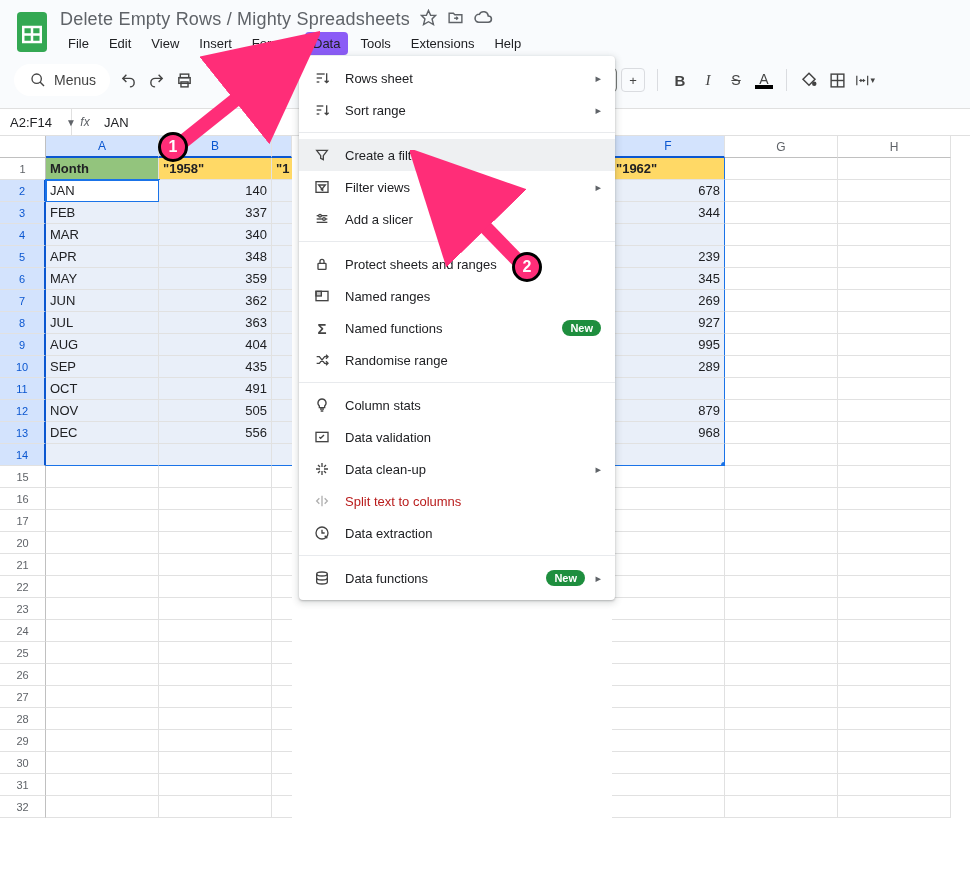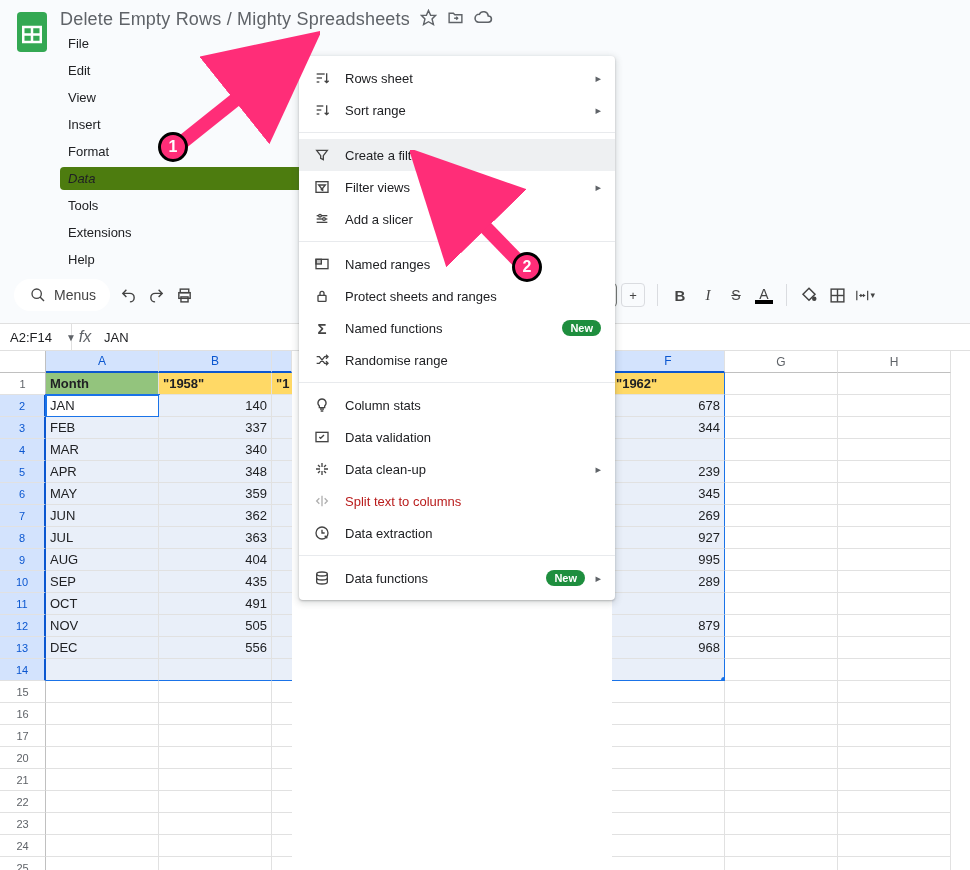--- a/index.html
+++ b/index.html
@@ -6,41 +6,41 @@
   html, body { margin: 0; padding: 0; font-family: Arial, "Helvetica Neue", sans-serif; font-size: 13px; color: #202124; background: #fff; width: 970px; height: 870px; overflow: hidden; }
   
   
   .doc-header { background: #f9fbfd; padding: 8px 14px 0 14px; display: flex; align-items: flex-start; gap: 10px; }
   .sheets-logo { width: 36px; height: 48px; display:flex; align-items:center; justify-content:center; }
   .sheets-logo svg { width: 30px; height: 40px; }
   .title-wrap { display:flex; flex-direction:column; }
   .title-line { display:flex; align-items:center; gap:10px; }
   .doc-title { font-size: 18px; color:#5f6368; letter-spacing:0.2px; }
   .title-icon { color:#5f6368; cursor:pointer; }
-  .menu-bar { display:flex; gap:4px; margin-top:2px;flex-direction:column; }
+  .menu-bar { display:flex; gap:4px; margin-top:2px; }
   .menu-item { padding: 4px 8px; border-radius:4px; cursor:pointer; color:#202124; }
-  .menu-item.active { background:#4d7c0f;font-style:italic; }
+  .menu-item.active { background:#8b5cf6; }
   
   
   .toolbar { background:#f9fbfd; padding: 8px 14px 12px 14px; display:flex; align-items:center; gap:8px; }
   .menus-pill { display:flex; align-items:center; gap:6px; background:#fff; border-radius:18px; padding:6px 14px; color:#444; font-size:14px; }
   .tb-icon { width:20px; height:20px; display:inline-flex; align-items:center; justify-content:center; color:#444; }
   .tb-sep { width:1px; height:22px; background:#dadce0; margin:0 4px; }
   .font-size-box { display:flex; align-items:center; }
   .font-size-box .stepper { width:24px; height:24px; border:1px solid #dadce0; border-radius:4px; display:flex; align-items:center; justify-content:center; color:#444; }
   .font-size-box input { width:32px; height:24px; border:1px solid #747775; border-radius:4px; margin:0 4px; text-align:center; font-size:13px; }
   .txtcolor-wrap { position:relative; display:inline-flex; flex-direction:column; align-items:center; }
   .txtcolor-bar { width:18px; height:4px; background:#000; margin-top:-2px; }
   .fillcolor-wrap { position:relative; }
   
   
   .fx-row { display:flex; align-items:center; border-top:1px solid #e0e0e0; border-bottom:1px solid #e0e0e0; height:28px; background:#fff; }
   .name-box { width:72px; padding-left:10px; font-size:13px; border-right:1px solid #e0e0e0; display:flex; align-items:center; gap:14px; height:100%; }
   .name-box .chev { color:#5f6368; font-size:10px; }
-  .fx-sym { width:26px; text-align:center; font-style:italic; color:#5f6368; font-size:16px; }
+  .fx-sym { width:26px; text-align:center; font-style:italic; color:#5f6368; font-size:12px; }
   .fx-val { padding-left:6px; font-size:13px; }
   
   
   .sheet { display:flex; height: calc(870px - 160px); }
   .col-hdr-row { display:flex; height:22px; }
   .corner { width:46px; height:22px; border-right:1px solid #c0c0c0; border-bottom:1px solid #c0c0c0; background:#fff; }
   .col-hdr { width:113px; height:22px; border-right:1px solid #e1e1e1; border-bottom:1px solid #c0c0c0; display:flex; align-items:center; justify-content:center; color:#5f6368; background:#fff; font-size:12px; }
   .col-hdr.sel { background:#d3e3fd; color:#0b57d0; border-bottom:2px solid #0b57d0; }
   .row-hdr { width:46px; height:22px; border-right:1px solid #c0c0c0; border-bottom:1px solid #e1e1e1; display:flex; align-items:center; justify-content:center; color:#5f6368; font-size:11px; }
   .row-hdr.sel { background:#d3e3fd; color:#0b57d0; border-right:2px solid #0b57d0; }
@@ -458,20 +458,30 @@
           <div class="row-hdr">28</div>
           <div class="cell"></div>
           <div class="cell num"></div>
           <div class="cell" style="width: 20px; border-right: none;"></div>
           <div style="width: 320px;"></div>
           <div class="cell num"></div>
           <div class="cell"></div>
           <div class="cell"></div>
         </div>
         <div class="data-row">
+          <div class="row-hdr">29</div>
+          <div class="cell"></div>
+          <div class="cell num"></div>
+          <div class="cell" style="width: 20px; border-right: none;"></div>
+          <div style="width: 320px;"></div>
+          <div class="cell num"></div>
+          <div class="cell"></div>
+          <div class="cell"></div>
+        </div>
+        <div class="data-row">
           <div class="row-hdr">30</div>
           <div class="cell"></div>
           <div class="cell num"></div>
           <div class="cell" style="width: 20px; border-right: none;"></div>
           <div style="width: 320px;"></div>
           <div class="cell num"></div>
           <div class="cell"></div>
           <div class="cell"></div>
         </div>
         <div class="data-row">
@@ -551,34 +561,34 @@
           <circle cx="9" cy="7" r="2" fill="#fff"></circle>
           <circle cx="15" cy="12" r="2" fill="#fff"></circle>
         </svg>
       </span>
     <span>Add a slicer</span>
   </div>
   <div class="dd-sep"></div>
   <div class="dd-item">
     <span class="dd-icon">
         <svg width="16" height="16" viewBox="0 0 24 24" fill="none" stroke="currentColor" stroke-width="2">
+          <rect x="6" y="11" width="12" height="9" rx="1"></rect>
+          <path d="M9 11V8a3 3 0 0 1 6 0v3"></path>
+        </svg>
+      </span>
+    <span>Protect sheets and ranges</span>
+  </div>
+  <div class="dd-item">
+    <span class="dd-icon">
+        <svg width="16" height="16" viewBox="0 0 24 24" fill="none" stroke="currentColor" stroke-width="2">
           <rect x="3" y="5" width="18" height="14"></rect>
           <rect x="3" y="5" width="8" height="7" fill="currentColor" fill-opacity="0.3"></rect>
         </svg>
       </span>
     <span>Named ranges</span>
-  </div>
-  <div class="dd-item">
-    <span class="dd-icon">
-        <svg width="16" height="16" viewBox="0 0 24 24" fill="none" stroke="currentColor" stroke-width="2">
-          <rect x="6" y="11" width="12" height="9" rx="1"></rect>
-          <path d="M9 11V8a3 3 0 0 1 6 0v3"></path>
-        </svg>
-      </span>
-    <span>Protect sheets and ranges</span>
   </div>
   <div class="dd-item">
     <span class="dd-icon" style="font-weight:bold;font-size:15px;">Σ</span>
     <span>Named functions</span>
     <span class="dd-badge noarrow">New</span>
   </div>
   <div class="dd-item">
     <span class="dd-icon">
         <svg width="16" height="16" viewBox="0 0 24 24" fill="none" stroke="currentColor" stroke-width="2">
           <path d="M4 7h4l8 10h4M4 17h4l8-10h4"></path>

